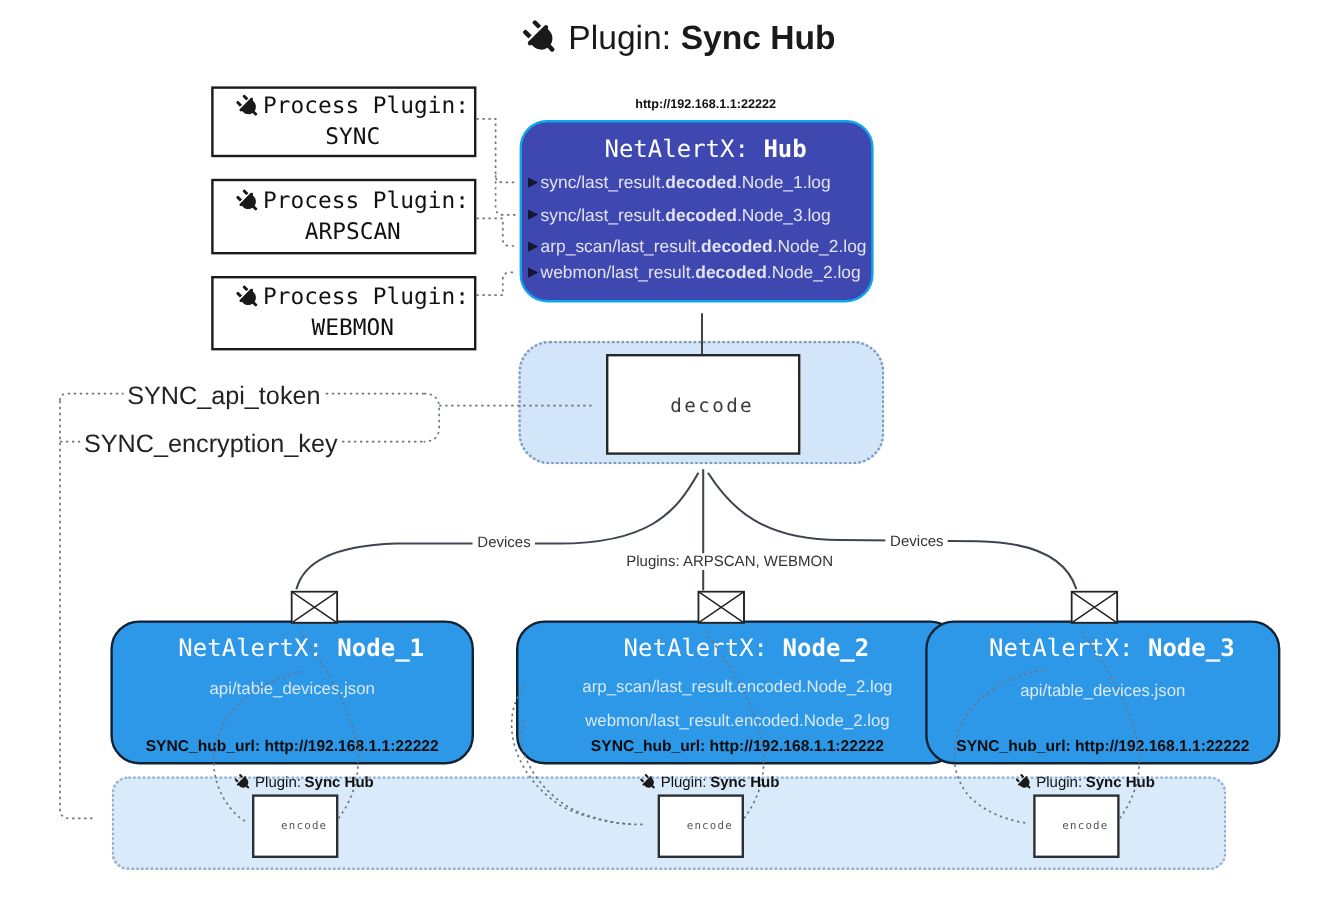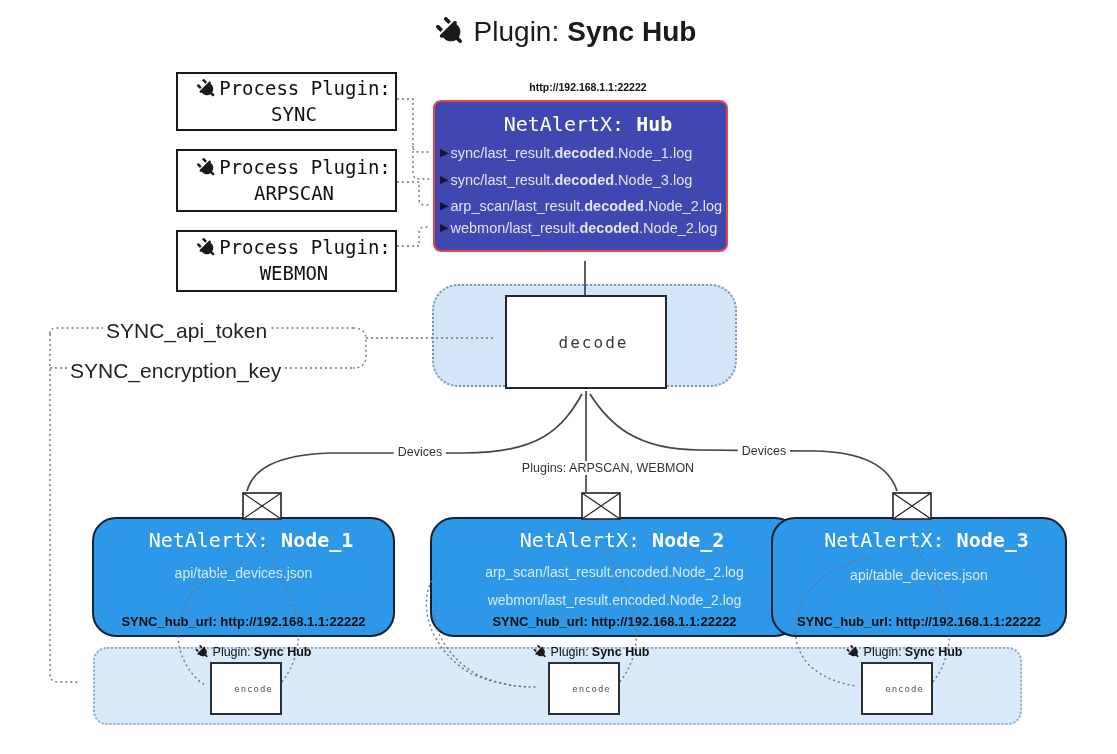--- a/index.html
+++ b/index.html
@@ -13,31 +13,31 @@
   .title .name{font-weight:700;}
   .plug{transform:rotate(-45deg);flex:none;}
   
   .pbox{left:176px;width:221px;border:2px solid #1a1a1a;background:#fff;z-index:2;
         display:flex;flex-direction:column;align-items:center;justify-content:center;
         font-size:19px;color:#111;line-height:1.35;}
   .pbox .row1{display:flex;align-items:center;gap:2px;}
   
   .hub-url{top:81px;left:433px;width:295px;text-align:center;font-size:10.5px;font-weight:600;color:#111;z-index:2;}
   .hub{left:433px;top:100px;width:295px;height:152px;background:var(--hub,#3F47B0);
-       border:2px solid #ef4444;border-radius:8px;z-index:2;}
+       border:2px solid #0ea5e9;border-radius:23px;z-index:2;}
   .hub-title{margin-top:10px;text-align:center;font-size:20px;color:#fff;white-space:nowrap;}
   .hub-title .name,.node-title .name{font-weight:700;}
   .hub-line{position:absolute;left:5px;right:0;height:17px;display:flex;align-items:center;
             font-size:14.5px;color:#e3e4f0;white-space:nowrap;}
   .hub-line .tri{color:#14142e;font-size:11px;margin-right:2px;line-height:1;}
   .hub-line b{font-weight:700;}
   
   .decode-wrap{left:432px;top:284px;width:305px;height:103px;background:var(--decode_area,#D3E5F8);
                border:2px dotted #7e99b8;border-radius:26px;z-index:1;}
-  .decode-box{left:505px;top:295px;width:162px;height:94px;background:#fff;border:2px solid #23272b;
+  .decode-box{left:505px;top:295px;width:162px;height:84px;background:#fff;border:2px solid #23272b;
               display:flex;align-items:center;justify-content:center;font-size:16px;letter-spacing:2px;
               color:#3a3a3a;z-index:2;}
   
   .lbl{background:#fff;font-size:21px;color:#222;padding:0 3px;white-space:nowrap;z-index:6;}
   .edge-lbl{background:#fff;font-size:12.5px;color:#333;padding:0 4px;white-space:nowrap;z-index:6;
             transform:translateX(-50%);}
   
   .node{top:517px;height:120px;background:var(--node,#2D97E8);border:2px solid #123;
         border-radius:24px;z-index:2;}
   .node-title{margin-top:9px;text-align:center;font-size:20px;color:#fff;white-space:nowrap;}

